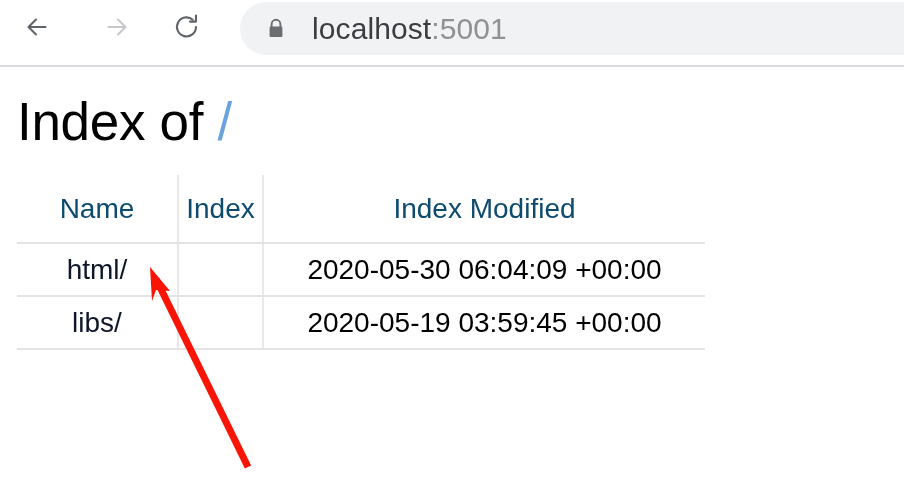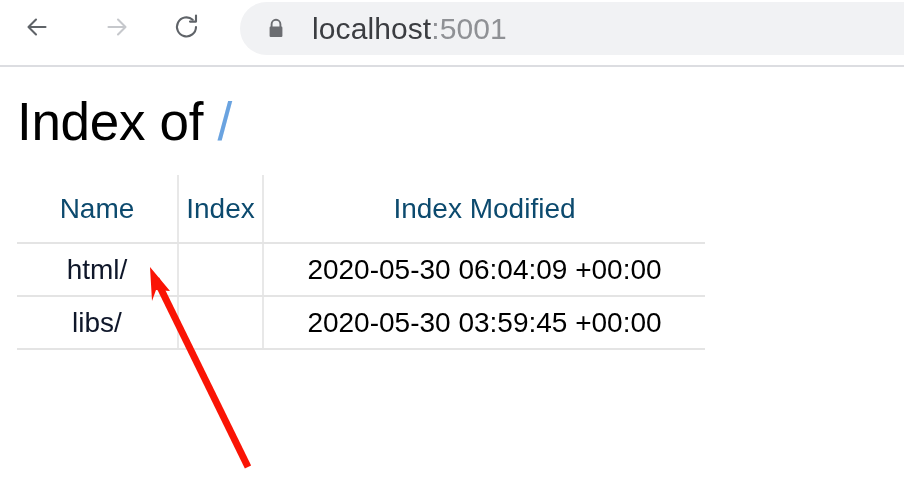--- a/index.html
+++ b/index.html
@@ -235,21 +235,21 @@
     </thead>
     <tbody>
       <tr>
         <td class="cell-name"><a class="dir-link">html/</a></td>
         <td class="cell-size"></td>
         <td class="cell-date">2020-05-30 06:04:09 +00:00</td>
       </tr>
       <tr>
         <td class="cell-name"><a class="dir-link">libs/</a></td>
         <td class="cell-size"></td>
-        <td class="cell-date">2020-05-30 03:59:45 +00:00</td>
+        <td class="cell-date">2020-05-19 03:59:45 +00:00</td>
       </tr>
     </tbody>
   </table>
 
 </div>
 
 <div id="annotation-arrow">
   <svg width="140" height="230" viewBox="0 0 140 230">
     <path d="M118 212 L26 24" stroke="#fa1405" stroke-width="7" stroke-linecap="butt" fill="none"></path>
     <path d="M20 12 L40 36 L26 35 L22 46 Z" fill="#fa1405"></path>

